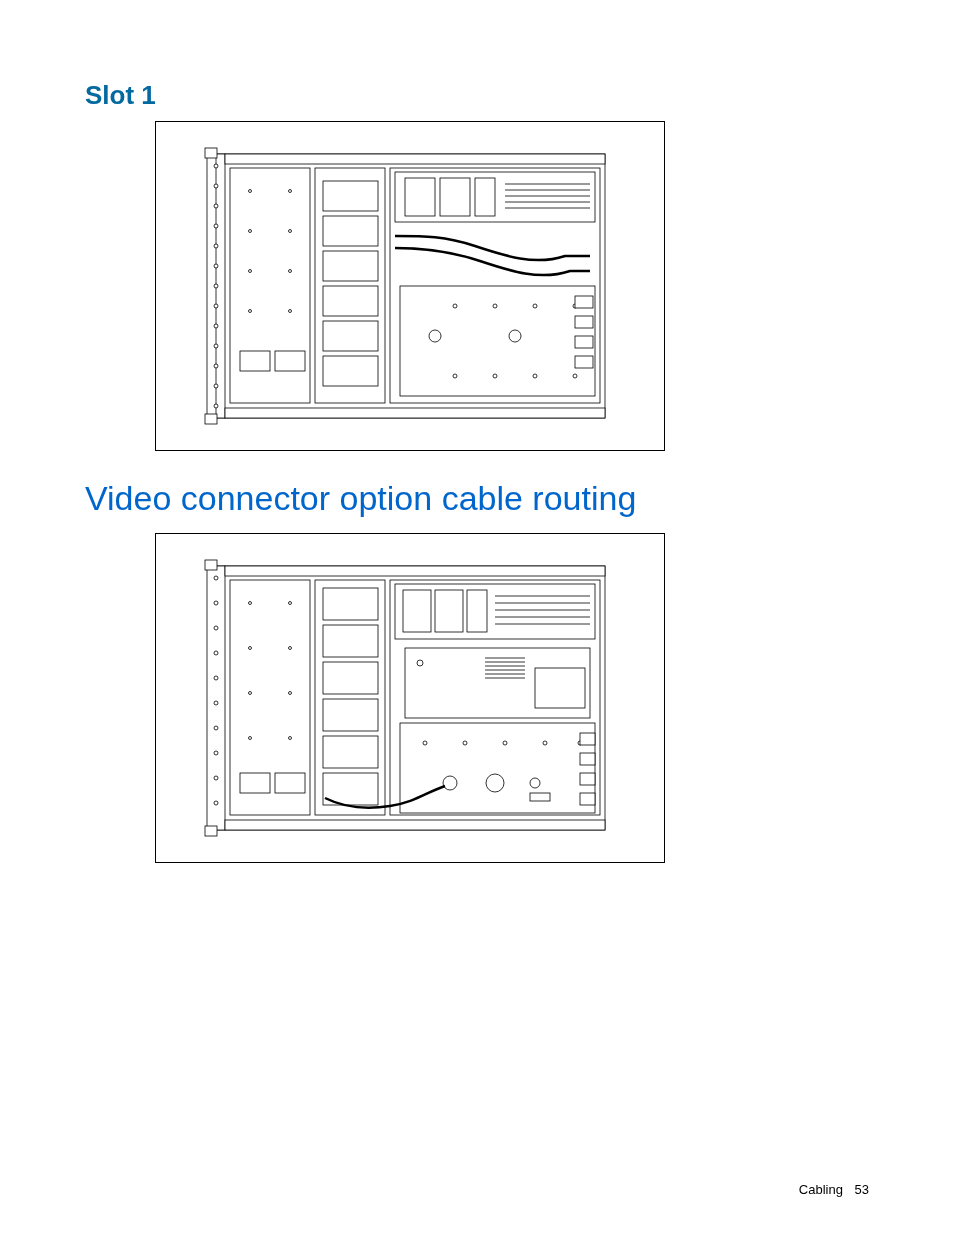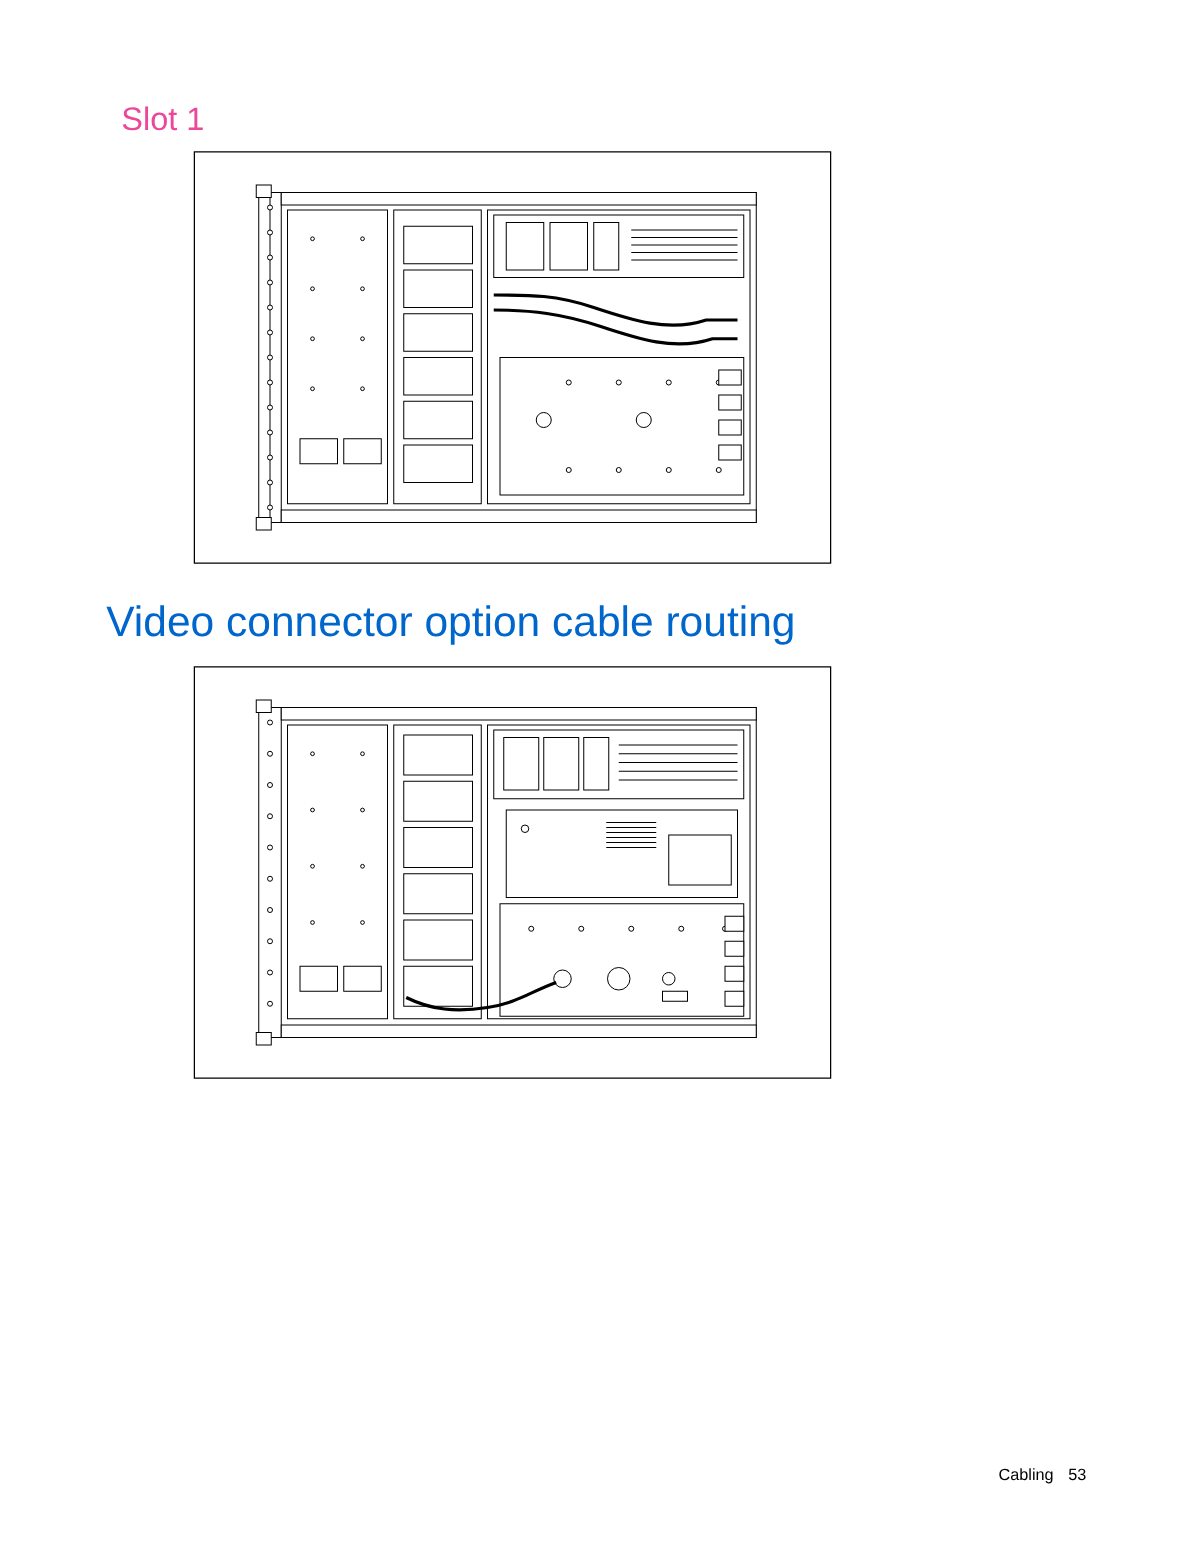--- a/index.html
+++ b/index.html
@@ -5,25 +5,25 @@
   * { margin: 0; padding: 0; box-sizing: border-box; }
   body {
     width: 954px;
     height: 1235px;
     background: #fff;
     font-family: Arial, Helvetica, sans-serif;
     position: relative;
     padding: 80px 85px 60px 85px;
   }
   .subheading {
-    color: #ec4899;
+    color: #0369a1;
     font-size: 26px;
-    font-weight: 400;
+    font-weight: 700;
     margin-bottom: 10px;
-    margin-left: 12px;
+    margin-left: 0;
     font-family: 'Futura', 'Trebuchet MS', Arial, sans-serif;
   }
   .heading {
     color: #0066cc;
     font-size: 34px;
     font-weight: 400;
     margin-top: 28px;
     margin-bottom: 15px;
     font-family: 'Futura', 'Trebuchet MS', Arial, sans-serif;
   }
@@ -36,21 +36,21 @@
     align-items: center;
     justify-content: center;
     background: #fff;
   }
   .figure-box svg {
     width: 430px;
     height: 300px;
   }
   .footer {
     position: absolute;
-    bottom: 48px;
+    bottom: 38px;
     right: 85px;
     font-size: 13px;
     color: #000;
     font-family: 'Futura', 'Trebuchet MS', Arial, sans-serif;
   }
   .footer .sec { margin-right: 8px; }
   
   .board-line { stroke:#000; stroke-width:0.8; fill:none; }
   .board-fill { fill:#fff; stroke:#000; stroke-width:0.8; }
 </style>

